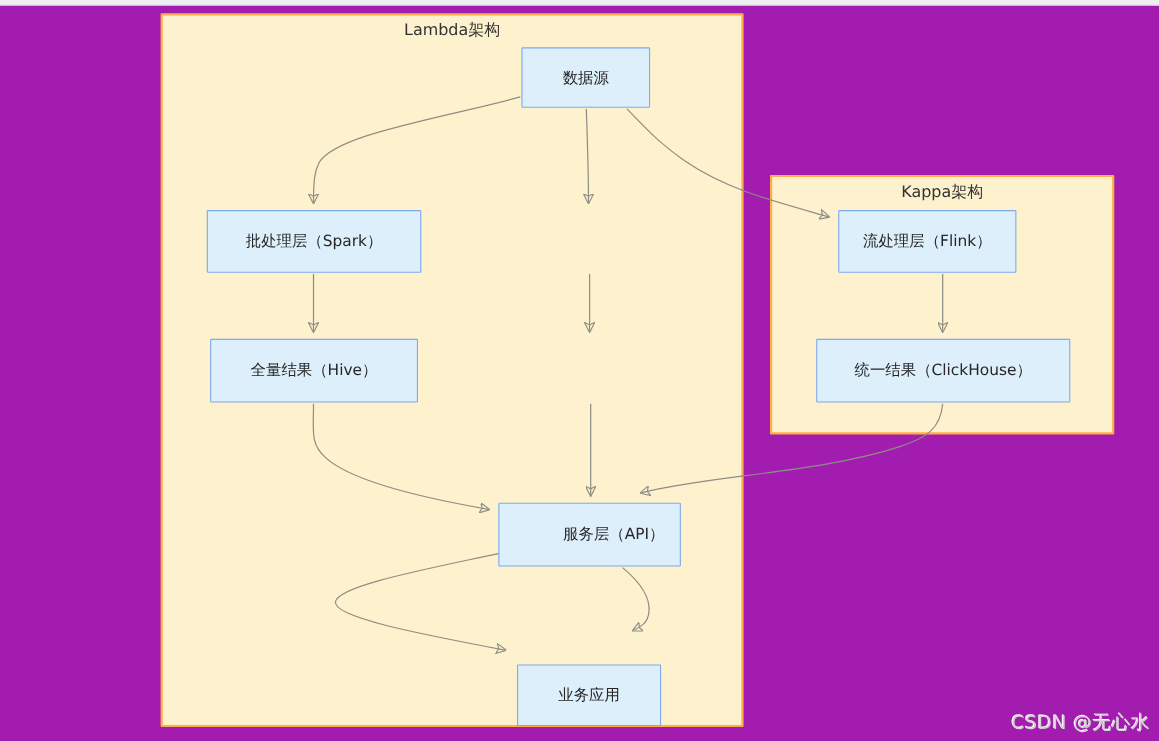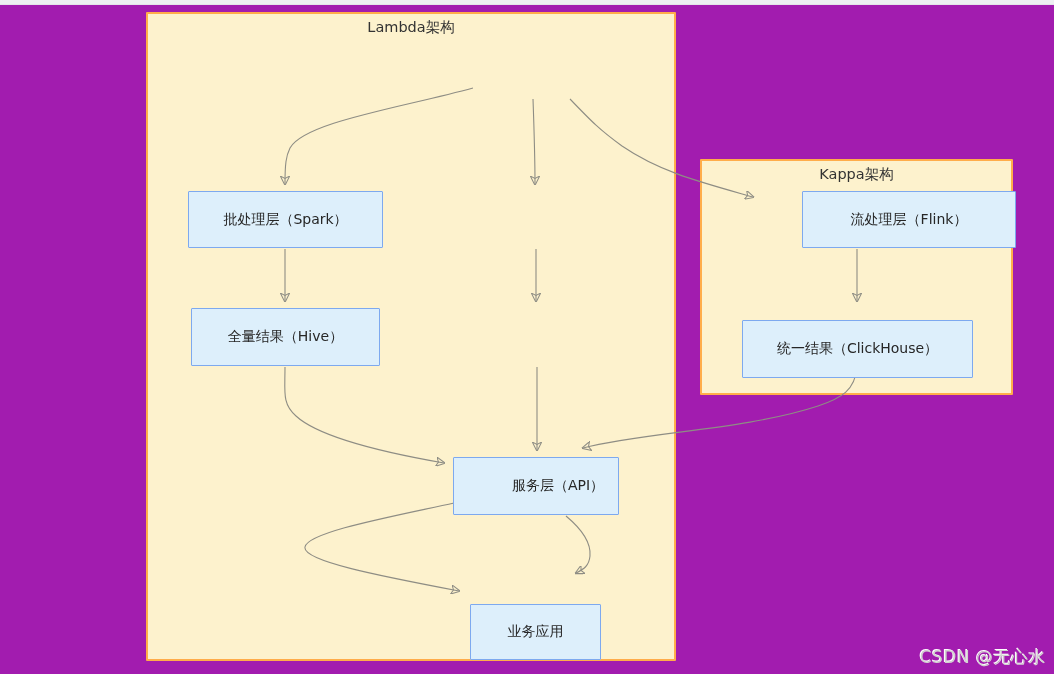--- a/index.html
+++ b/index.html
@@ -29,24 +29,24 @@
   .edges path { fill:none; stroke:#8e8d84; stroke-width:1.1; }
   .node {
     position:absolute; background:#ddeffb; border:1.5px solid #7da9ef;
     box-sizing:border-box; display:flex; align-items:center; justify-content:center;
     font-size:14px; color:#262626; z-index:3; border-radius:1px;
     white-space:nowrap;
   }
   #n-datasource { left:474px; top:43px;  width:117px; height:55px; }
   #n-batch      { left:188px; top:191px; width:195px; height:57px; }
   #n-speed      { left:447px; top:191px; width:177px; height:57px; }
-  #n-stream     { left:762px; top:191px; width:214px; height:57px;margin-left:40px; }
+  #n-stream     { left:762px; top:191px; width:162px; height:57px; }
   #n-full       { left:191px; top:308px; width:189px; height:58px; }
   #n-incr      { left:440px; top:308px; width:193px; height:58px; }
-  #n-unified    { left:742px; top:308px; width:231px; height:58px;margin-top:12px; }
+  #n-unified    { left:742px; top:308px; width:231px; height:58px; }
   #n-service    { left:453px; top:457px; width:166px; height:58px;padding-left:44px; }
   #n-app        { left:470px; top:604px; width:131px; height:56px; }
   .watermark {
     position:absolute; right:8px; bottom:5px; z-index:4;
     font-size:17px; color:#d2d2d0; letter-spacing:0.5px;
     text-shadow:-1px -1px 0 #ffffff;
   }
 </style>
 </head>
 <body>
@@ -73,20 +73,23 @@
     <path d="M 285,249 C 285,266 285,284 285,301" marker-end="url(#arrowhead)"></path>
     <path d="M 536,249 C 536,266 536,284 536,301" marker-end="url(#arrowhead)"></path>
     <path d="M 857,249 C 857,266 857,284 857,301" marker-end="url(#arrowhead)"></path>
     <path d="M 285,367 C 285,392 282,404 296,416 C 322,440 398,455 444,463" marker-end="url(#arrowhead)"></path>
     <path d="M 537,367 C 537,394 537,422 537,450" marker-end="url(#arrowhead)"></path>
     <path d="M 857,367 C 855,390 842,398 818,406 C 745,430 645,432 583,448" marker-end="url(#arrowhead)"></path>
     <path d="M 454,503 C 390,517 308,532 305,547 C 302,561 380,576 459,591" marker-end="url(#arrowhead)"></path>
     <path d="M 566,516 C 584,531 591,545 590,556 C 589,566 584,569 576,573" marker-end="url(#arrowhead)"></path>
   </svg>
 
+  <div class="node" id="n-datasource">
+    <span>数据源</span>
+  </div>
   <div class="node" id="n-batch">
     <span>批处理层（Spark）</span>
   </div>
   <div class="node" id="n-stream">
     <span>流处理层（Flink）</span>
   </div>
   <div class="node" id="n-full">
     <span>全量结果（Hive）</span>
   </div>
   <div class="node" id="n-unified">

